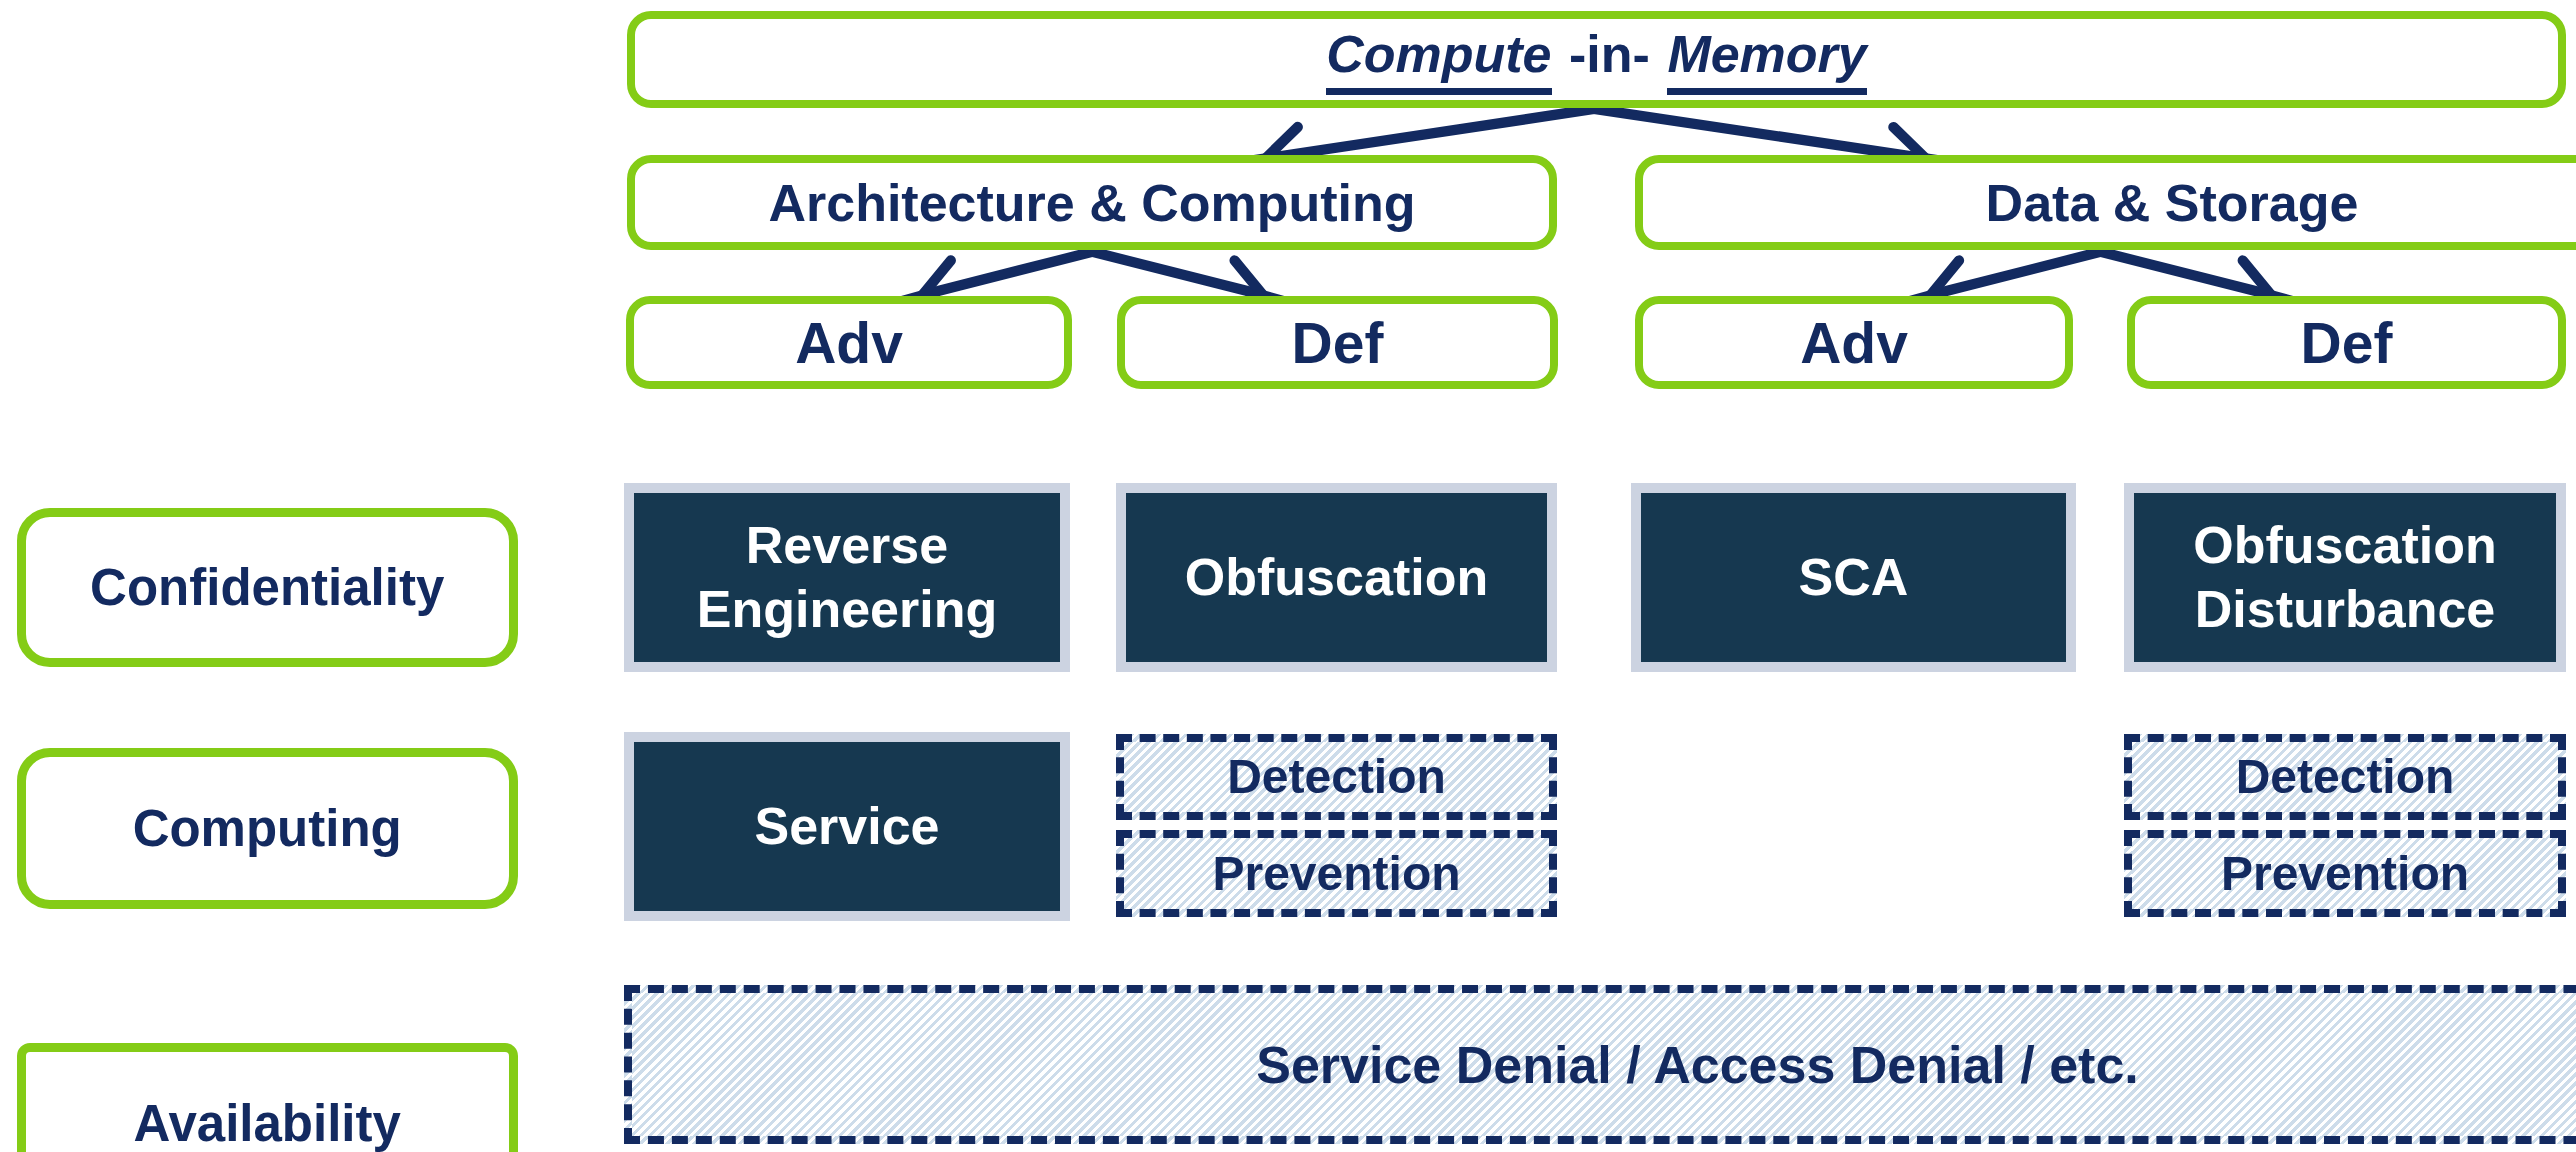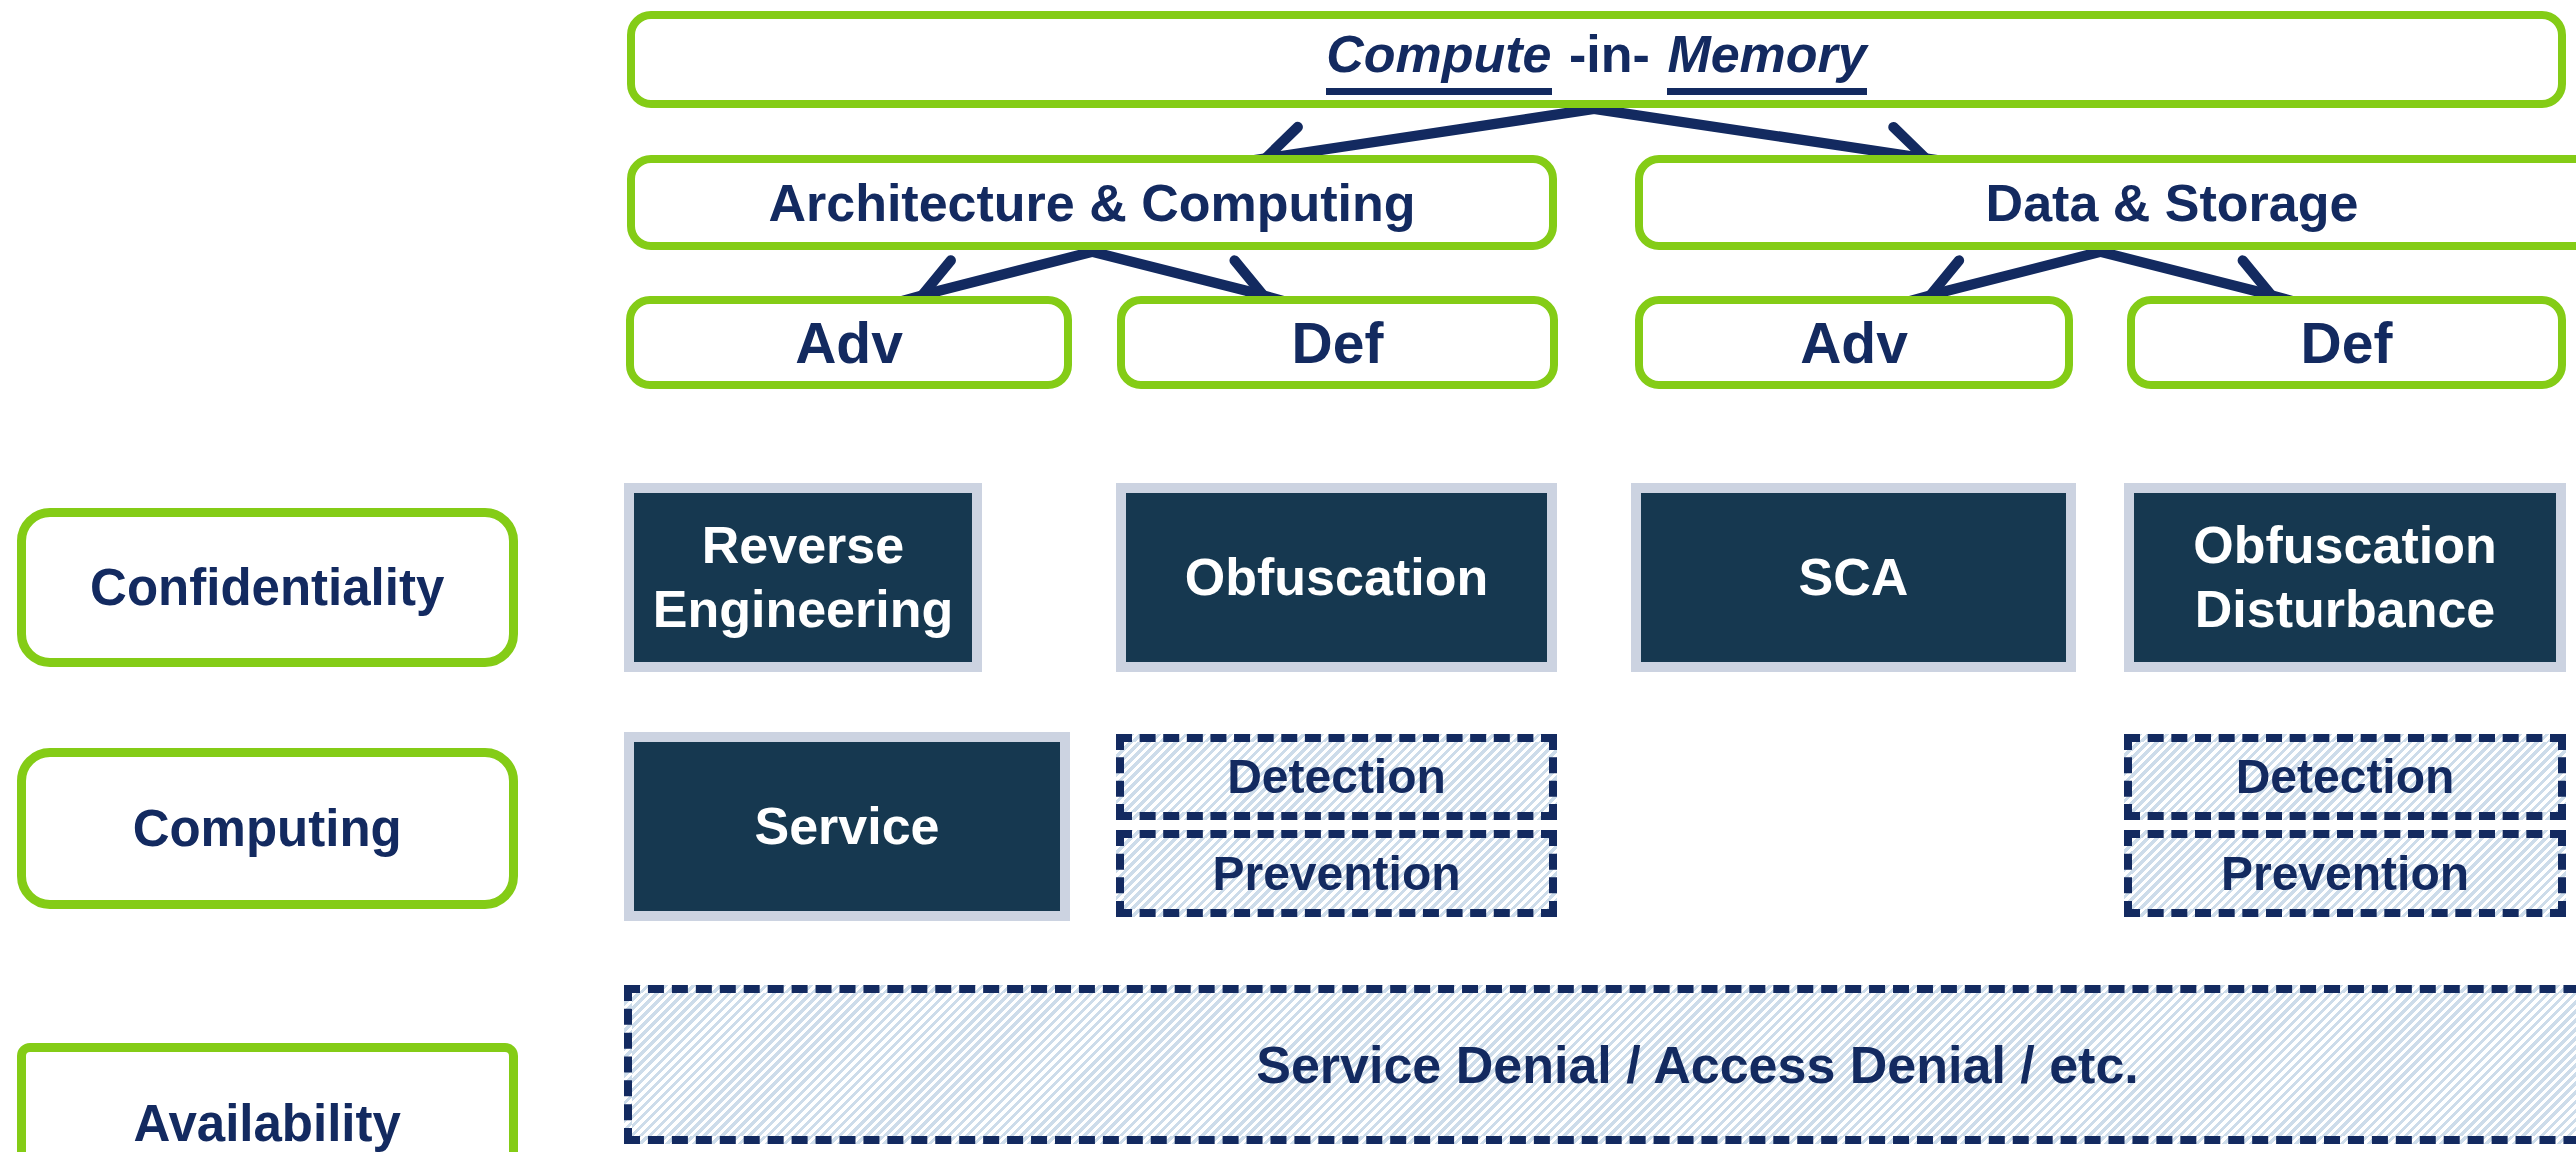--- a/index.html
+++ b/index.html
@@ -111,21 +111,21 @@
   <div class="node cat cat-label" style="left:16.7px;top:508px;width:501px;height:159px;">
     <span>Confidentiality</span>
   </div>
   <div class="node cat cat-label" style="left:16.7px;top:748px;width:501px;height:161px;">
     <span>Computing</span>
   </div>
   <div class="node cat cat-label" style="left:16.7px;top:1043px;width:501px;height:161px;border-radius:13px;">
     <span>Availability</span>
   </div>
 
-  <div class="cell solid cell-text-lg" style="left:624px;top:483px;width:358px;height:189px;">Reverse
+  <div class="cell solid cell-text-lg" style="left:624px;top:483px;width:446px;height:189px;">Reverse
 Engineering</div>
   <div class="cell solid cell-text-lg" style="left:1116px;top:483px;width:441px;height:189px;">Obfuscation</div>
   <div class="cell solid cell-text-lg" style="left:1631px;top:483px;width:445px;height:189px;">SCA</div>
   <div class="cell solid cell-text-lg" style="left:2124px;top:483px;width:442px;height:189px;">Obfuscation
 Disturbance</div>
 
   <div class="cell solid cell-text-lg" style="left:624px;top:732px;width:446px;height:189px;">Service</div>
 
   <div class="cell dashed cell-text-md" style="left:1116px;top:734px;width:441px;height:86px;">Detection</div>
   <div class="cell dashed cell-text-md" style="left:1116px;top:830px;width:441px;height:87px;">Prevention</div>

